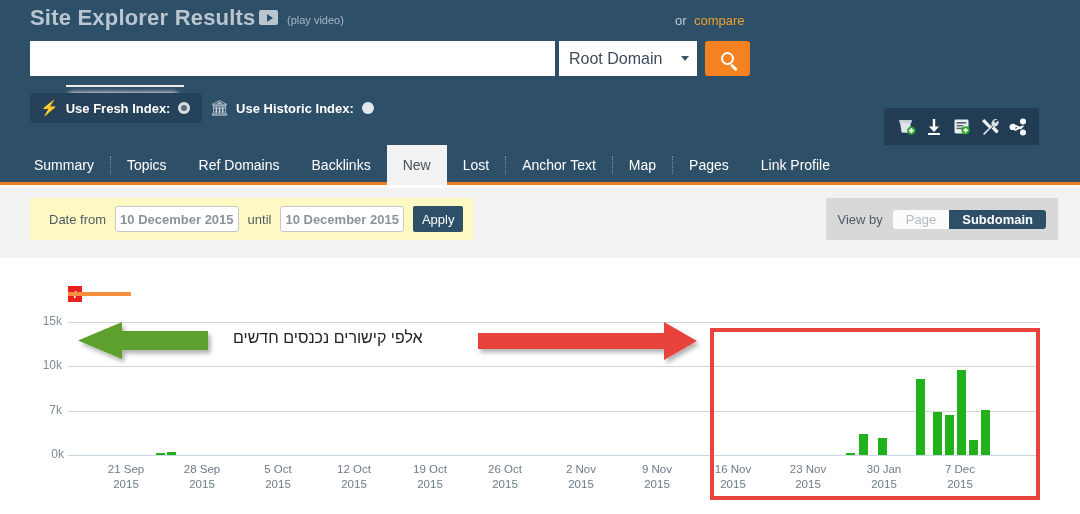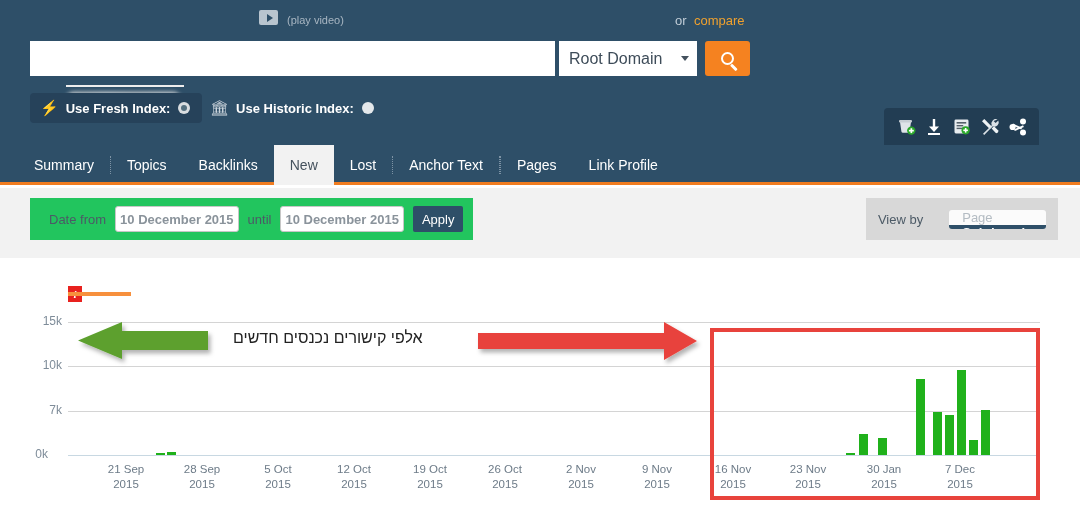--- a/index.html
+++ b/index.html
@@ -123,39 +123,39 @@
   .tab.active { background:#f2f2f2; color:#45525d; }
   .tab-sep { width:1px; margin:11px 0; border-left:1px dotted #7d93a5; }
 
   
   .filterbar {
     position:absolute; left:0; top:188px; width:1080px; height:70px;
     background:#f2f2f2;
   }
   .datebox {
     position:absolute; left:30px; top:10px; height:42px;
-    background:#22c55e; display:flex; align-items:center; padding:0 10px;
+    background:#fef9c3; display:flex; align-items:center; padding:0 10px;
   }
   .datebox .lab { font-size:13px; color:#4c5a66; margin:0 9px; }
   .date-input {
     height:26px; background:#fff; border:1px solid #c7c7c7; border-radius:3px;
     display:flex; align-items:center; padding:0 4px;
     font-size:13px; color:#8a939b; font-weight:bold; cursor:pointer;
   }
   .apply-btn {
     height:26px; background:#2e4f68; color:#fff; font-size:13px;
     display:flex; align-items:center; padding:0 9px; margin-left:9px;
     border-radius:2px; cursor:pointer;
   }
   .viewby {
     position:absolute; right:22px; top:10px; height:42px;
-    background:#d8d8d8; display:flex; align-items:center; padding:0 12px;gap:16px;
+    background:#d8d8d8; display:flex; align-items:center; padding:0 12px;
   }
   .viewby .lab { font-size:13px; color:#4c5a66; margin-right:10px; }
-  .seg { display:flex; height:19px; border-radius:3px; overflow:hidden;flex-direction:column; }
+  .seg { display:flex; height:19px; border-radius:3px; overflow:hidden; }
   .seg div { display:flex;align-items:center;padding:0 13px;font-size:13px;cursor:pointer; }
   .seg .off { background:#fbfbfb; color:#b4bcc3; }
   .seg .on  { background:#2e4f68; color:#fff; font-weight:bold; }
 
   
   .chart-area { position:absolute; left:0; top:258px; width:1080px; height:256px; background:#fff; }
   .legend { position:absolute; left:68px; top:28px; display:flex; align-items:center; }
   .legend .ibadge {
     width:14px;height:16px;background:#e8211e;color:#fff;font-size:11px;
     font-weight:bold; font-style:italic; display:flex;align-items:center;justify-content:center;
@@ -183,20 +183,21 @@
     border:4px solid #e8433c;
   }
   svg.anno { position:absolute; left:0; top:0; width:1080px; height:514px; pointer-events:none; }
 </style>
 </head>
 <body>
 
 <div id="app">
 
   <div class="header">
+    <div class="app-title">Site Explorer Results</div>
     <div class="video-icon"></div>
     <div class="play-video">(play video)</div>
     <div class="or-text">or</div>
     <div class="compare-link">compare</div>
 
     <div class="search-box">
       <div class="redacted-line-top"></div>
       <div class="redacted"></div>
       <div class="redacted-line-bot"></div>
     </div>
@@ -267,26 +268,28 @@
           </svg>
       </span>
     </div>
   </div>
 
   <div class="nav">
     <div class="tabs" id="tabs-container">
         <div class="tab">Summary</div>
         <div class="tab-sep"></div>
         <div class="tab">Topics</div>
+        <div class="tab">Ref Domains</div>
         <div class="tab">Backlinks</div>
         <div class="tab active">New</div>
         <div class="tab">Lost</div>
         <div class="tab-sep"></div>
         <div class="tab">Anchor Text</div>
         <div class="tab-sep"></div>
+        <div class="tab">Map</div>
         <div class="tab-sep"></div>
         <div class="tab">Pages</div>
         <div class="tab">Link Profile</div>
       </div>
   </div>
 
   <div class="filterbar">
     <div class="datebox">
       <span class="lab">Date from</span>
       <span class="date-input">10 December 2015</span>
@@ -304,21 +307,21 @@
     </div>
   </div>
 
   <div class="chart-area">
     <div class="legend">
       <span class="ibadge">i</span>
       <span class="bar"></span>
     </div>
     <div id="plot">
         <div class="axisline" style="left: 68px; top: 197px; width: 972px;"></div>
-        <div class="ylabel" style="left: 12px; top: 189px; width: 36px;">0k</div>
+        <div class="ylabel" style="left: 28px; top: 189px; width: 36px;">0k</div>
         <div class="gridline" style="left: 68px; top: 152.7px; width: 972px;"></div>
         <div class="ylabel" style="left: 26px; top: 144.7px; width: 36px;">7k</div>
         <div class="gridline" style="left: 68px; top: 108.4px; width: 972px;"></div>
         <div class="ylabel" style="left: 26px; top: 100.4px; width: 36px;">10k</div>
         <div class="gridline" style="left: 68px; top: 64.1px; width: 972px;"></div>
         <div class="ylabel" style="left: 26px; top: 56.1px; width: 36px;">15k</div>
         <div class="bar" title="200" style="left: 156px; width: 9px; top: 195px; height: 2px; background: rgb(32, 177, 27);"></div>
         <div class="bar" title="350" style="left: 167px; width: 9px; top: 193.899px; height: 3.101px; background: rgb(32, 177, 27);"></div>
         <div class="bar" title="250" style="left: 846px; width: 9px; top: 194.785px; height: 2.215px; background: rgb(32, 177, 27);"></div>
         <div class="bar" title="2400" style="left: 859px; width: 9px; top: 175.736px; height: 21.264px; background: rgb(32, 177, 27);"></div>

